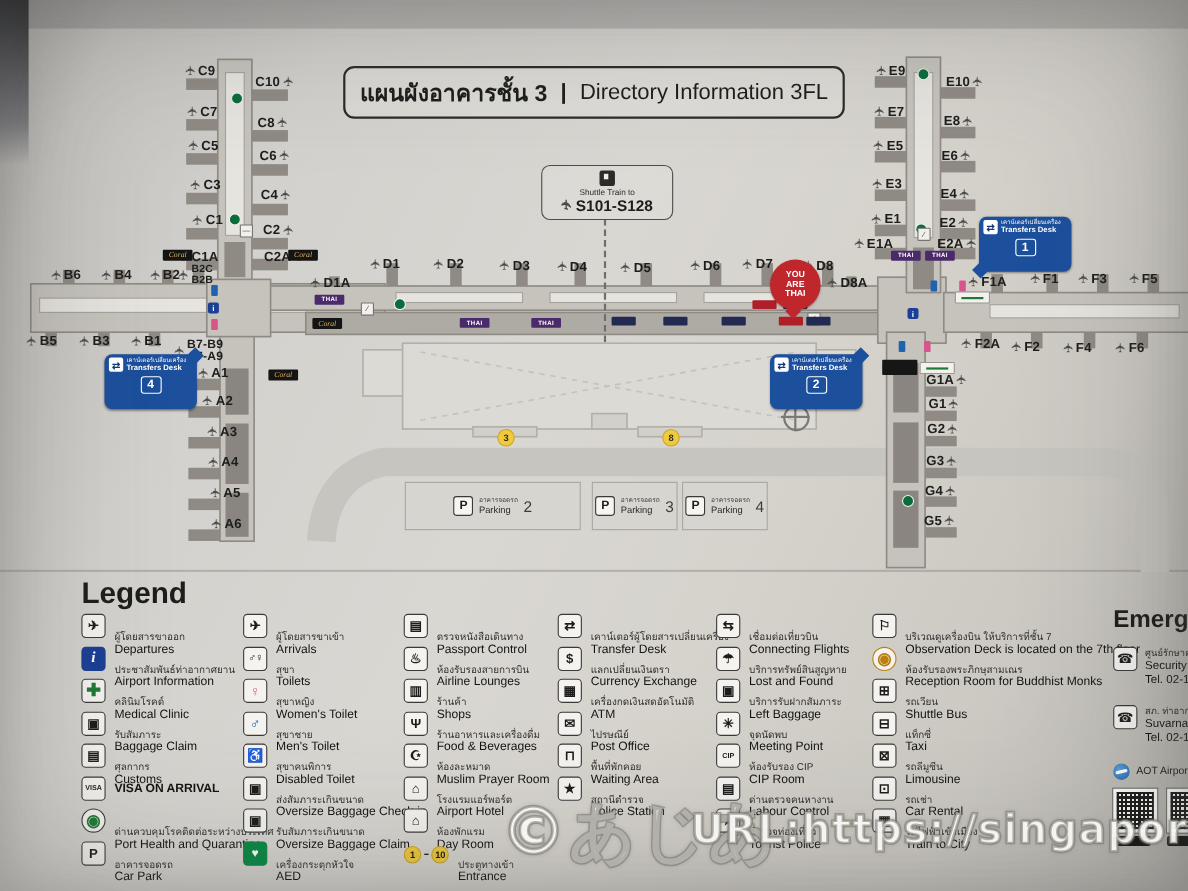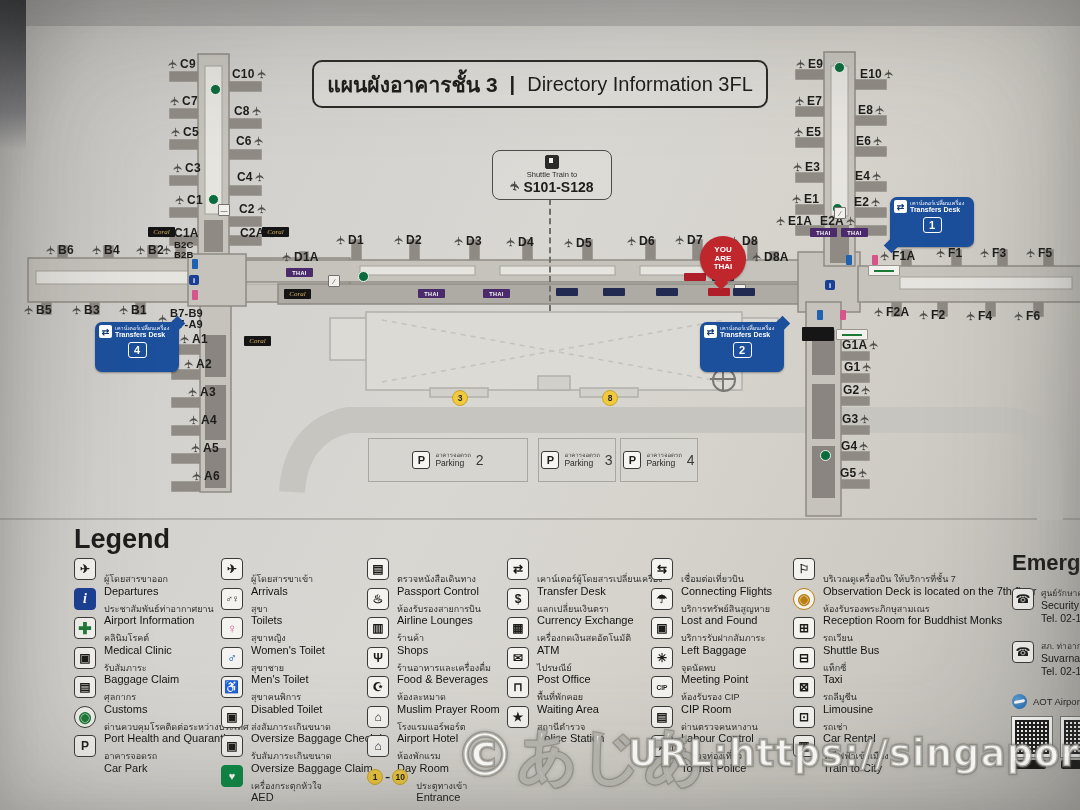--- a/index.html
+++ b/index.html
@@ -472,21 +472,21 @@
       <b>E1</b>
     </div>
   <div class="gate" style="left:854px;top:195px">
       <b>E2</b>
       <span class="pln">✈</span>
     </div>
   <div class="gate" style="left:776px;top:214px">
       <span class="pln">✈</span>
       <b>E1A</b>
     </div>
-  <div class="gate" style="left:820px;top:214px">
+  <div class="gate" style="left:852px;top:214px">
       <b>E2A</b>
       <span class="pln">✈</span>
     </div>
   <div class="gate" style="left:880px;top:249px">
       <span class="pln">✈</span>
       <b>F1A</b>
     </div>
   <div class="gate" style="left:936px;top:246px">
       <span class="pln">✈</span>
       <b>F1</b>
@@ -682,20 +682,26 @@
         </span>
       </div>
     <div class="lg-item">
         <span class="lg-ic">▤</span>
         <span class="lg-tx">
           <span class="lg-th">ศุลกากร</span>
           <span class="lg-en">Customs</span>
         </span>
       </div>
     <div class="lg-item">
+        <span class="lg-ic ic-tiny">VISA</span>
+        <span class="lg-tx">
+          <span class="lg-en big">VISA  ON  ARRIVAL</span>
+        </span>
+      </div>
+    <div class="lg-item">
         <span class="lg-ic ic-gcirc">◉</span>
         <span class="lg-tx">
           <span class="lg-th">ด่านควบคุมโรคติดต่อระหว่างประเทศ</span>
           <span class="lg-en">Port Health and Quarantine</span>
         </span>
       </div>
     <div class="lg-item">
         <span class="lg-ic">P</span>
         <span class="lg-tx">
           <span class="lg-th">อาคารจอดรถ</span>

